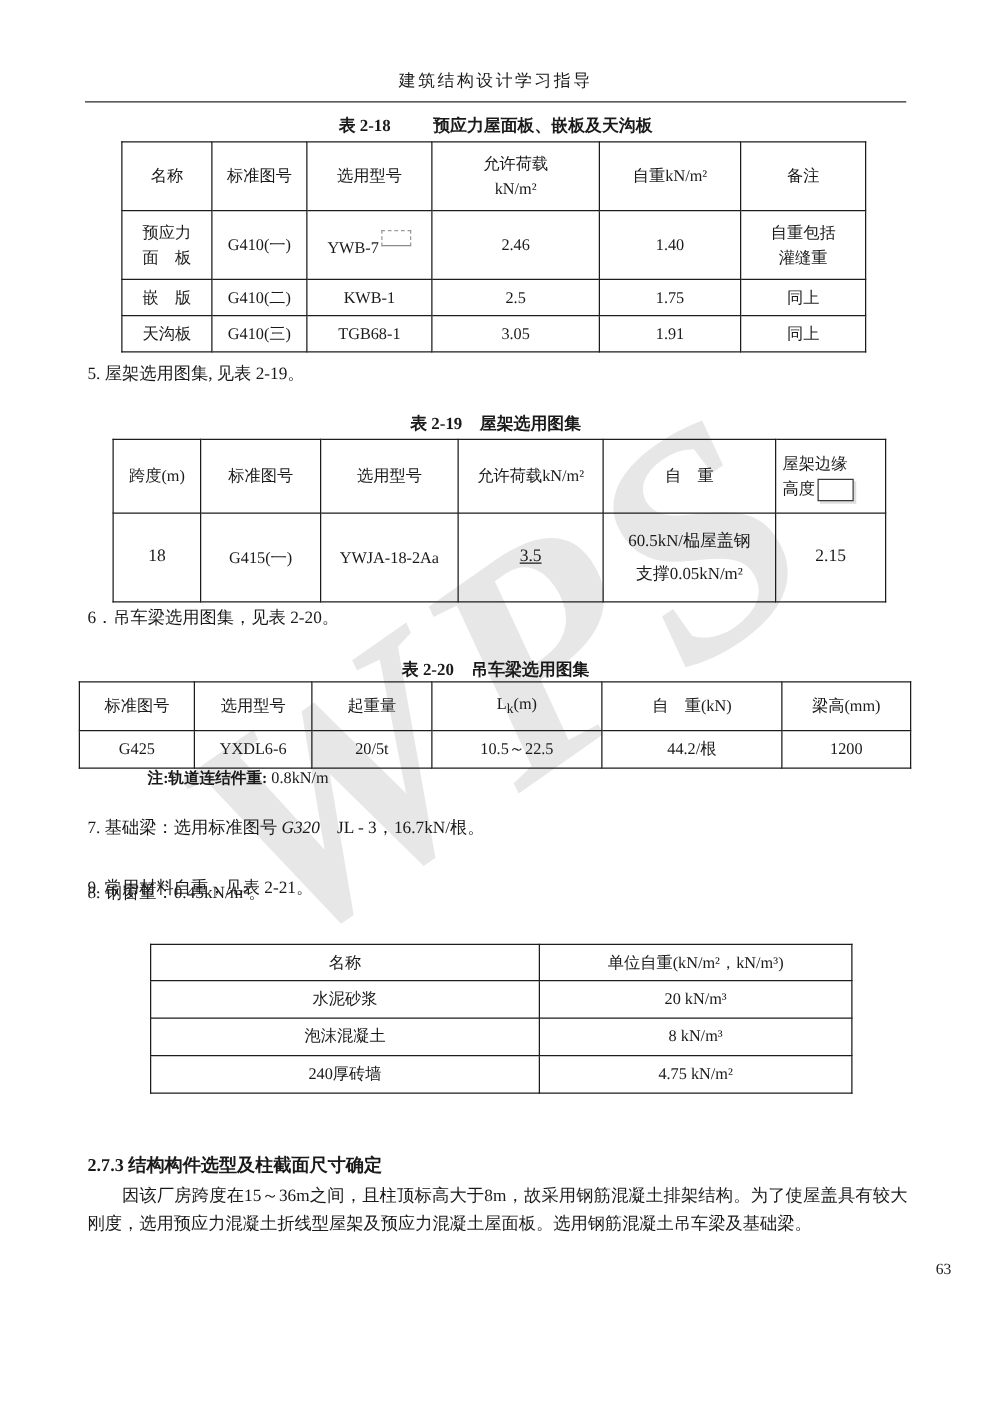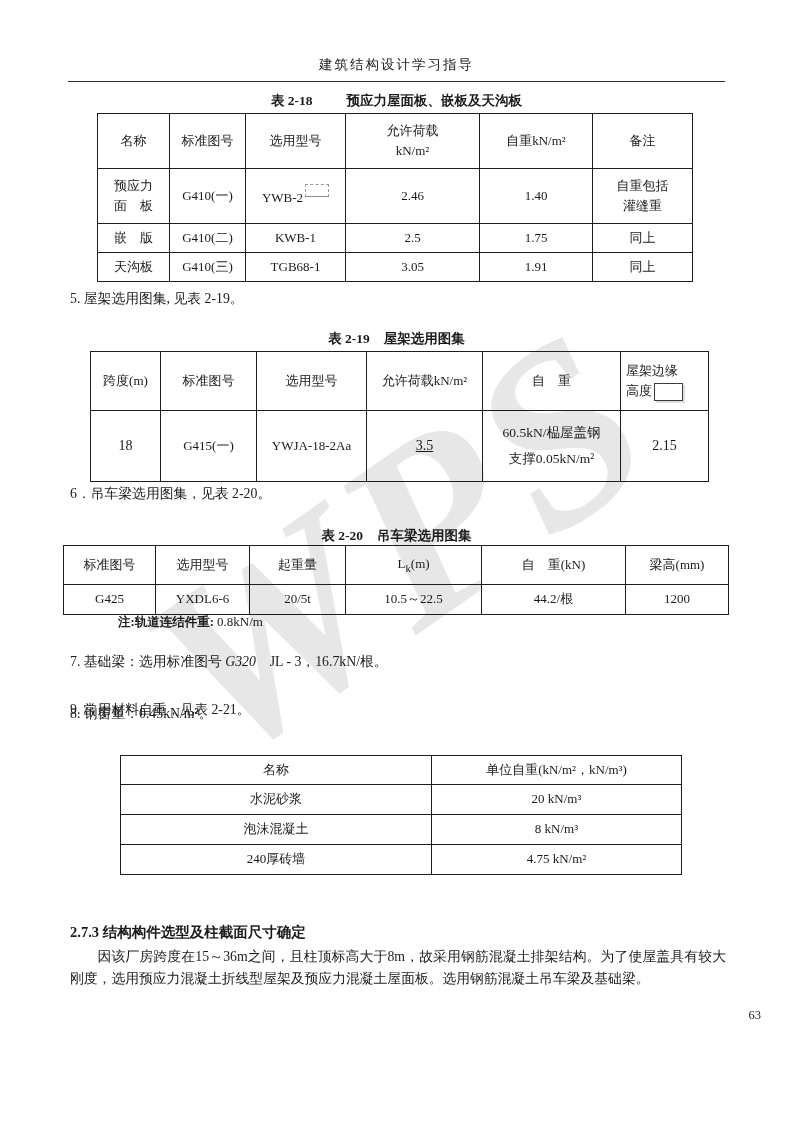--- a/index.html
+++ b/index.html
@@ -132,21 +132,21 @@
         <td>选用型号</td>
         <td class="pre">允许荷载
 kN/m²</td>
         <td>自重kN/m²</td>
         <td>备注</td>
       </tr>
       <tr>
         <td class="pre" style="height:52px">预应力
 面　板</td>
         <td>G410(一)</td>
-        <td><span>YWB-2</span><span class="mini-sketch"></span></td>
+        <td><span>YWB-7</span><span class="mini-sketch"></span></td>
         <td>2.46</td>
         <td>1.40</td>
         <td class="pre">自重包括
 灌缝重</td>
       </tr>
       <tr>
         <td style="height:26px">嵌　版</td>
         <td>G410(二)</td>
         <td>KWB-1</td>
         <td>2.5</td>

